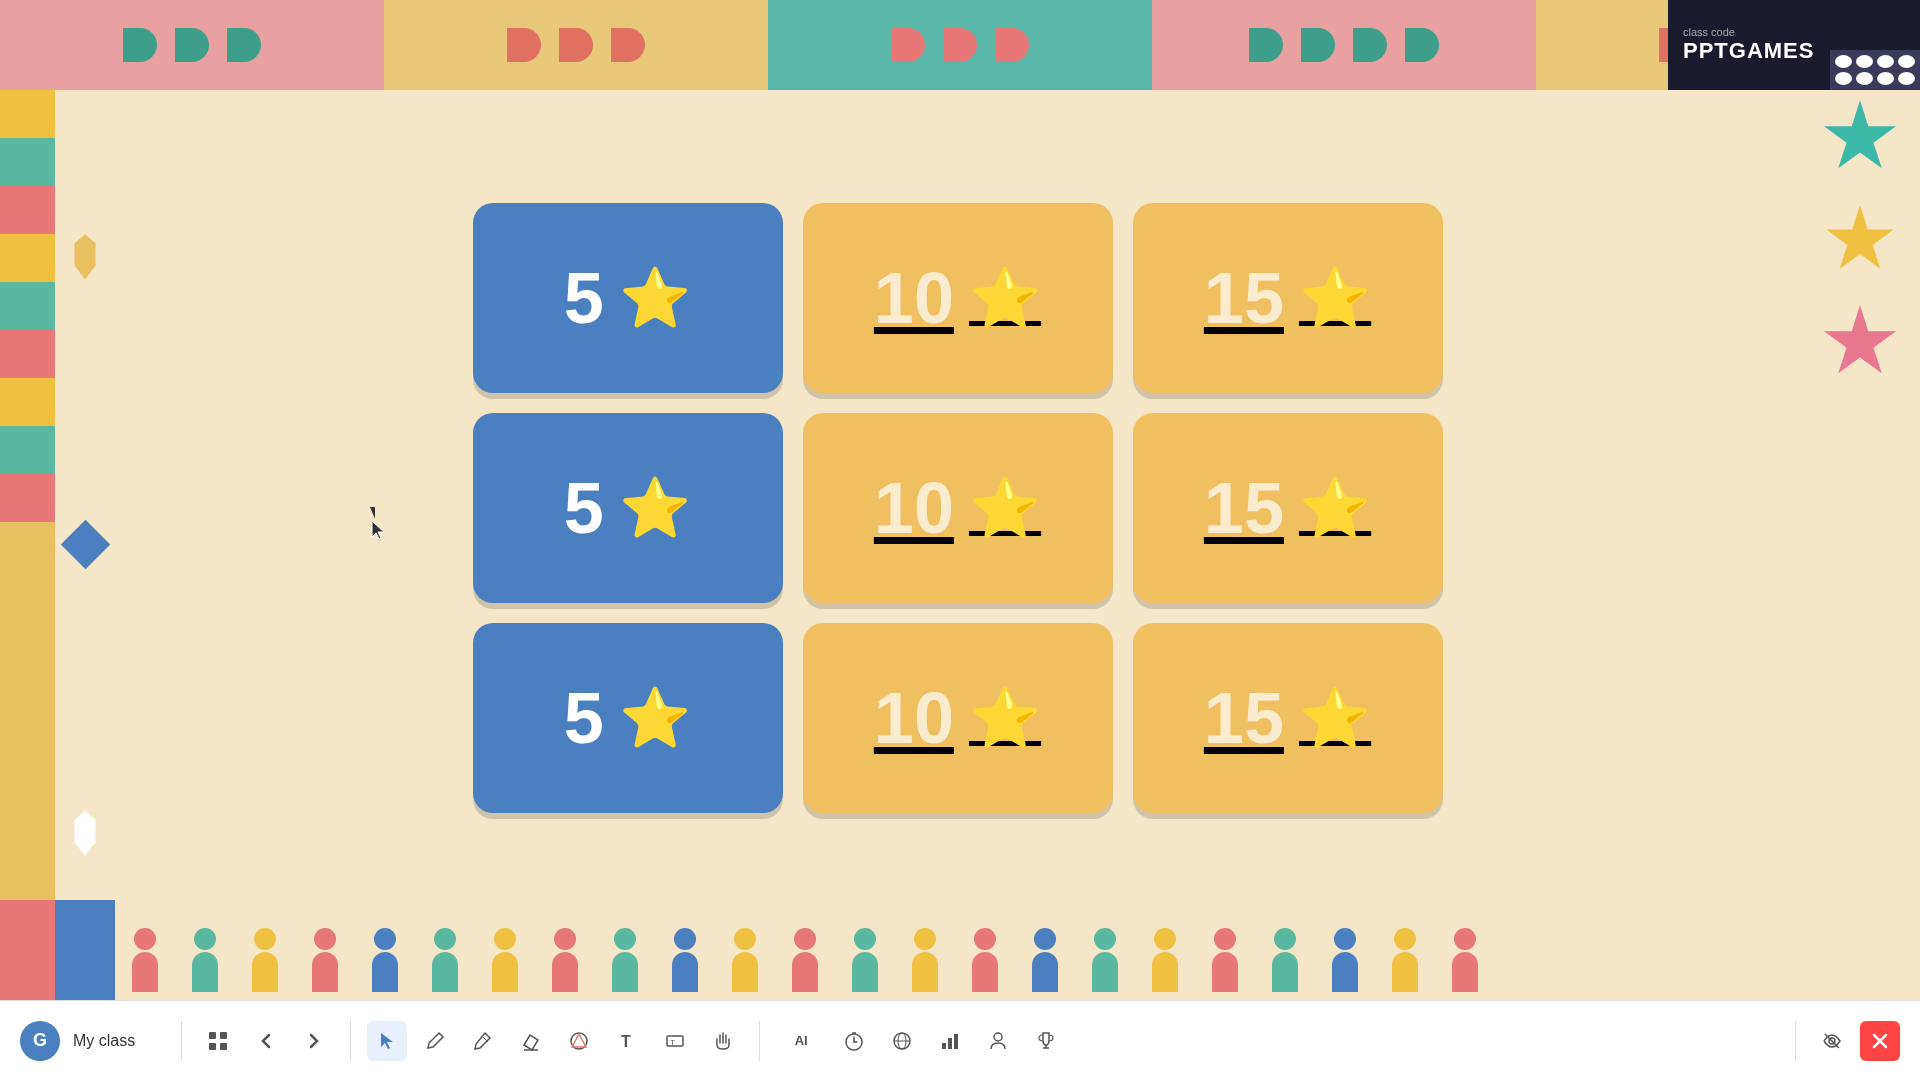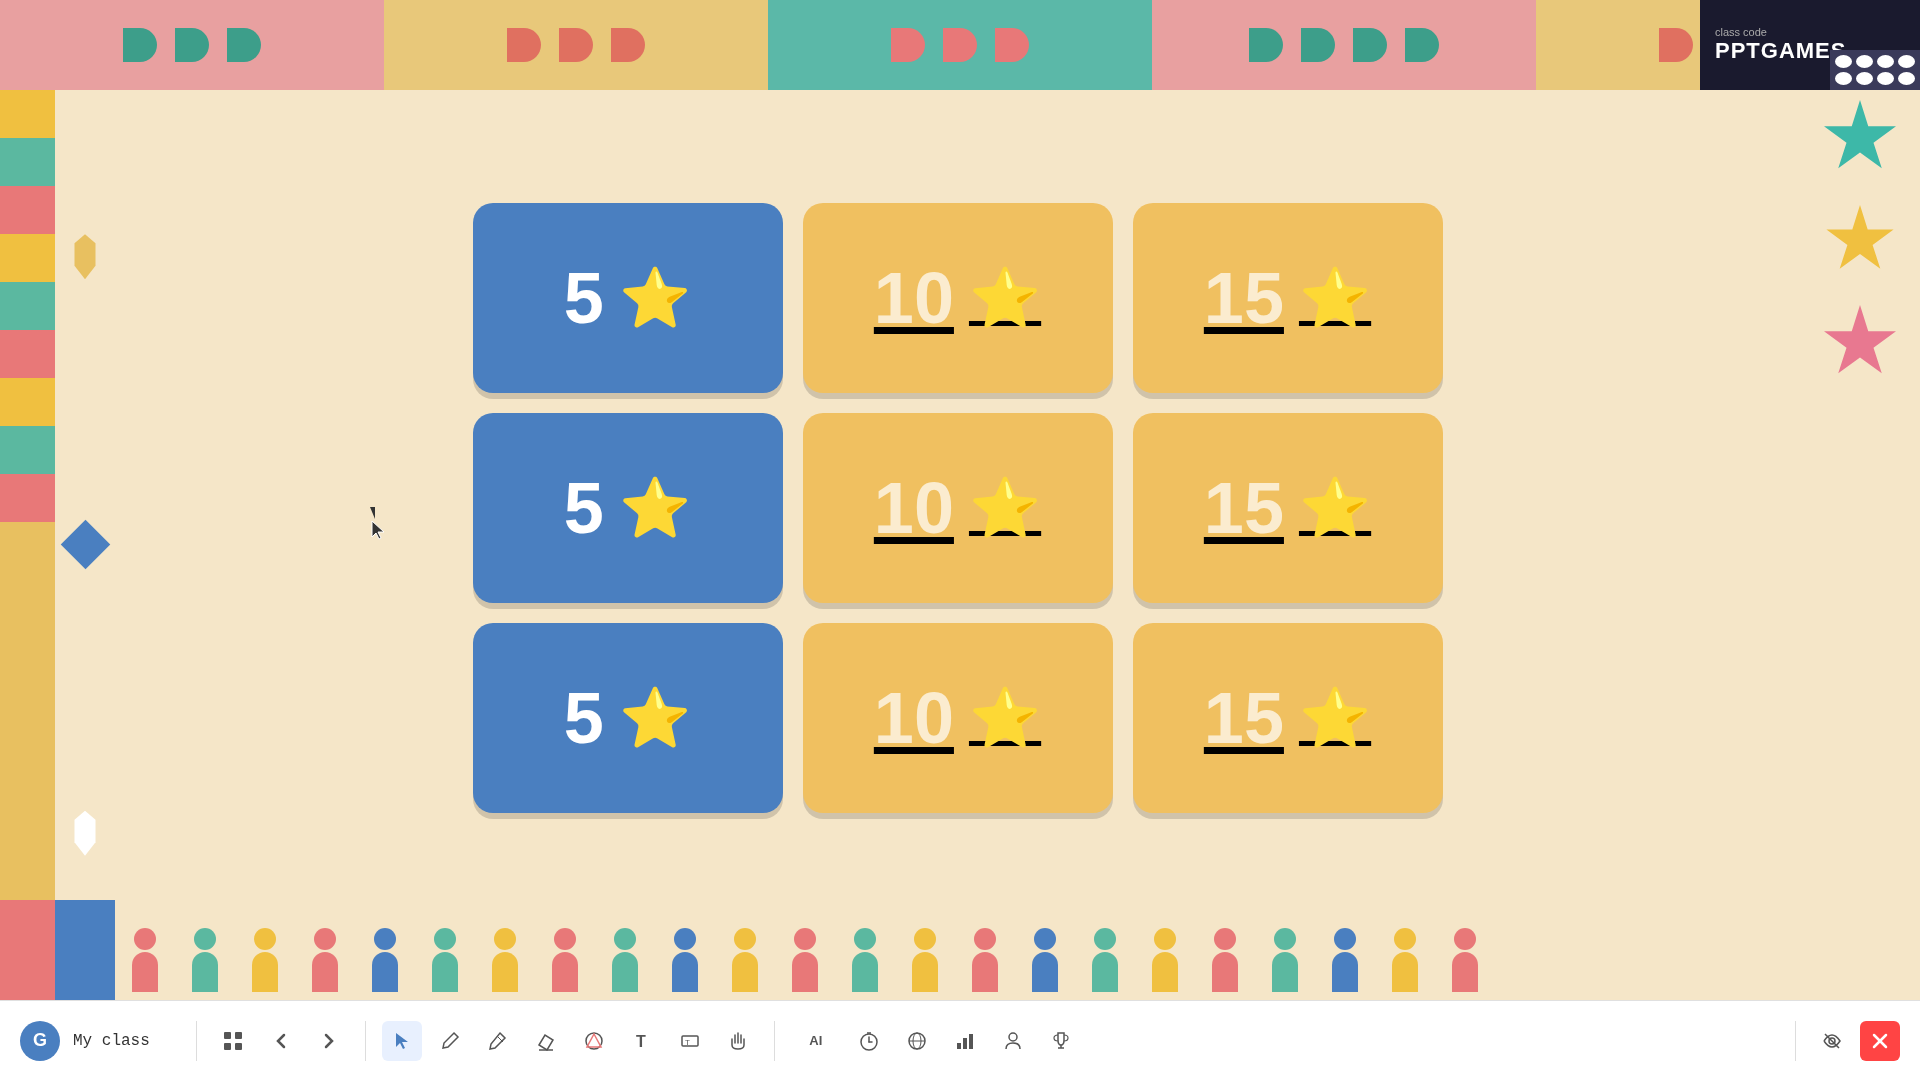--- a/index.html
+++ b/index.html
@@ -61,21 +61,21 @@
       align-items: center;
       padding-top: 100px;
       gap: 30px;
       z-index: 5;
     }
 
     
     .logo-area {
       position: absolute;
       top: 0; right: 0;
-      width: 220px;
+      width: 252px;
       height: 90px;
       background: #1a1a2e;
       display: flex;
       align-items: center;
       justify-content: center;
       z-index: 20;
     }
     .logo-text {
       color: white;
       font-size: 22px;
@@ -219,21 +219,20 @@
       font-weight: bold;
       font-size: 18px;
       margin-right: 5px;
     }
 
     .toolbar-class-name {
       font-size: 16px;
       color: #333;
       margin-right: 30px;
       white-space: nowrap;
-      font-family: Liberation Mono, monospace;
     }
 
     .toolbar-separator {
       width: 1px;
       height: 40px;
       background: #ddd;
       margin: 0 8px;
     }
 
     .toolbar-btn {

